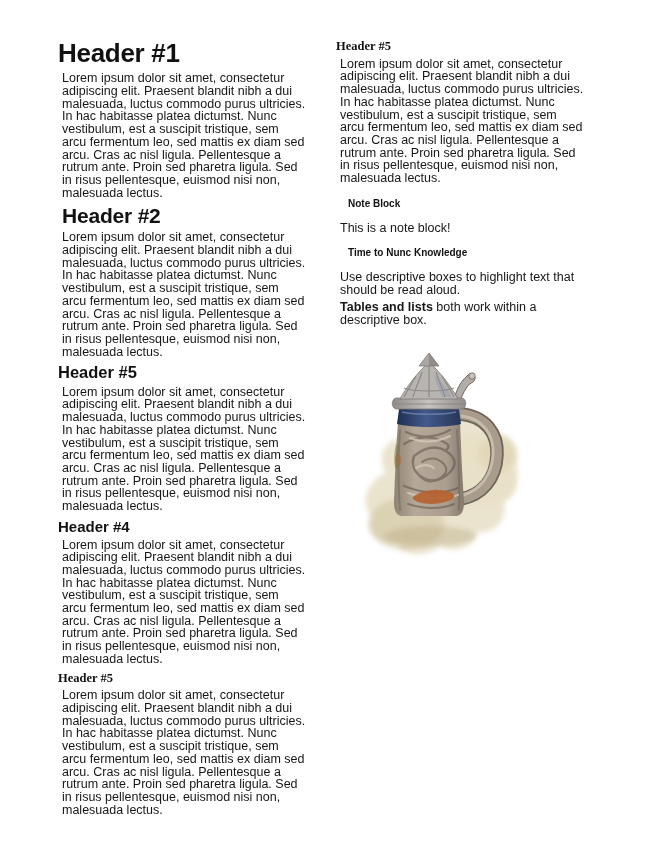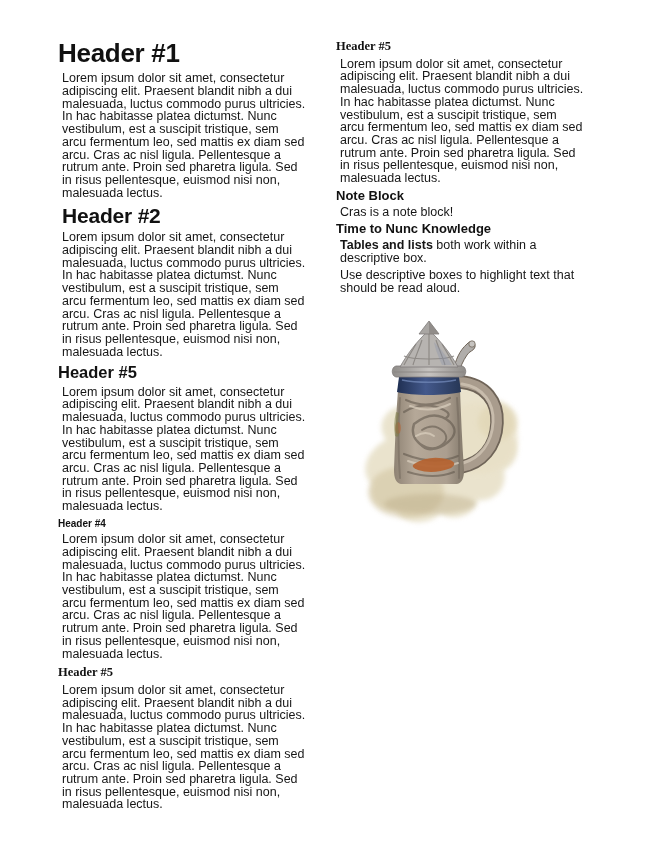--- a/index.html
+++ b/index.html
@@ -22,28 +22,28 @@
   p.body-text {
     margin: 4px;
     font-size: 12.5px;
     line-height: 12.7px;
     letter-spacing: 0;
   }
   h1, h2, h3, h4, h5 { font-weight: 700; color: #111111; }
   h1 { font-size: 26px;   line-height: 1.05; margin: 0 0 5px 0; letter-spacing: -0.3px; }
   h2 { font-size: 21px;   line-height: 1.05; margin: 6px 0 3px 4px; letter-spacing: -0.2px; }
   h3 { font-size: 16.5px; line-height: 1.05; margin: 6px 0 3px 0; }
-  h4 { font-size: 10px;   line-height: 1.05; margin: 6px 0 3px 0; }
+  h4 { font-size: 15px;   line-height: 1.05; margin: 6px 0 3px 0; }
   h5 { font-size: 12.5px; line-height: 1.1;  margin: 6px 0 2px 0; font-family: Liberation Serif, serif; }
   h5.first { margin-top: 0; margin-bottom: 2px; }
   .mini-h {
     font-weight: 700;
-    font-size: 13px;
+    font-size: 10px;
     line-height: 13px;
-    margin: 0;
+    margin: 12px;
     color: #111111;
   }
   .inline-bold { font-weight: 700; }
   .figure {
     margin-top: 26px;
     margin-left: 20px;
     width: 170px;
     height: 212px;
   }
 </style>
@@ -76,25 +76,25 @@
       </section>
     </div>
 
     <div class="col">
       <section>
         <h5 class="first">Header #5</h5>
         <p class="body-text">Lorem ipsum dolor sit amet, consectetur adipiscing elit. Praesent blandit nibh a dui malesuada, luctus commodo purus ultricies. In hac habitasse platea dictumst. Nunc vestibulum, est a suscipit tristique, sem arcu fermentum leo, sed mattis ex diam sed arcu. Cras ac nisl ligula. Pellentesque a rutrum ante. Proin sed pharetra ligula. Sed in risus pellentesque, euismod nisi non, malesuada lectus.</p>
       </section>
 
       <p class="mini-h">Note Block</p>
-      <p class="body-text">Cras is a note block!</p>
+      <p class="body-text">This is a note block!</p>
 
       <p class="mini-h">Time to Nunc Knowledge</p>
+      <p class="body-text">Use descriptive boxes to highlight text that should be read aloud.</p>
       <p class="body-text"><span class="inline-bold">Tables and lists</span><span> both work within a descriptive box.</span></p>
-      <p class="body-text">Use descriptive boxes to highlight text that should be read aloud.</p>
 
       <div class="figure">
         <svg width="170" height="212" viewBox="0 0 170 212">
           <defs>
             <filter id="soft" x="-20%" y="-20%" width="140%" height="140%">
               <feGaussianBlur stdDeviation="2.4"></feGaussianBlur>
             </filter>
             <linearGradient id="baseGrad" x1="0" y1="0" x2="0" y2="1">
               <stop offset="0" stop-color="#4a69a5"></stop>
               <stop offset="0.45" stop-color="#3b5a98"></stop>

